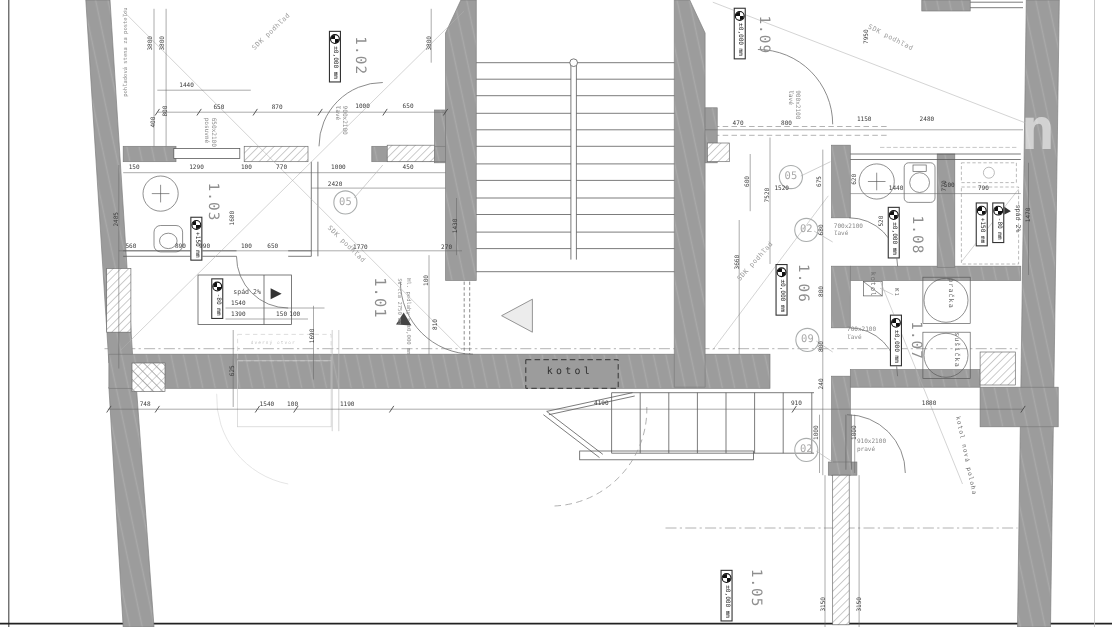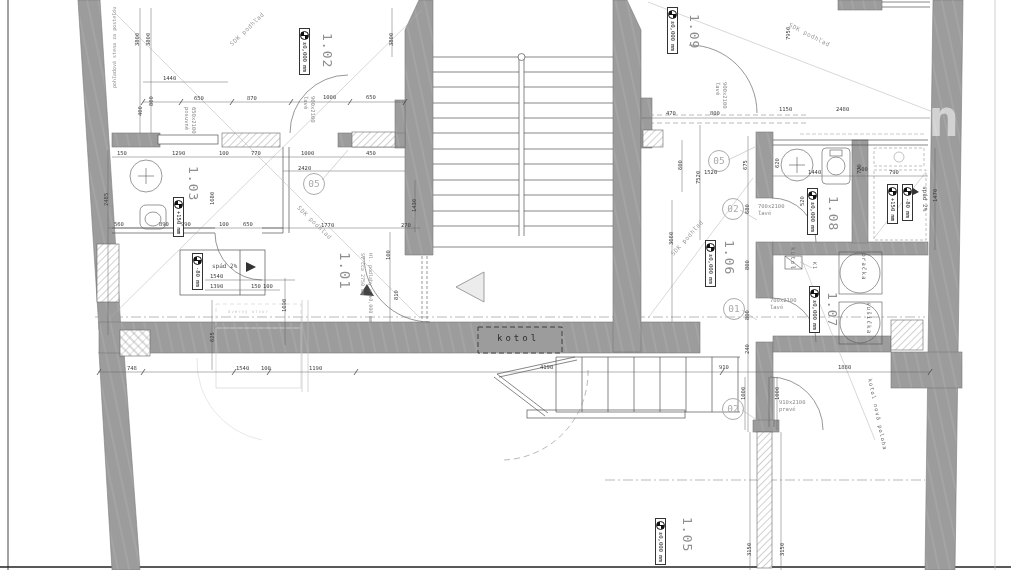--- a/index.html
+++ b/index.html
@@ -240,21 +240,21 @@
       <span>+150 mm</span>
     </div>
 <div class="lvl-box" style="left:913px;top:184px">
       <span class="lvl-icon"></span>
       <span>-80 mm</span>
     </div>
 
 <span class="pos-circle" style="left:303px;top:173px">05</span>
 <span class="pos-circle" style="left:708px;top:150px">05</span>
 <span class="pos-circle" style="left:722px;top:198px">02</span>
-<span class="pos-circle" style="left:723px;top:298px">01</span>
+<span class="pos-circle" style="left:723px;top:298px">09</span>
 <span class="pos-circle" style="left:722px;top:398px">02</span>
 
 <div class="txt door-label r90" style="left:316px;top:96px">
       <div>900x2100</div>
       <div>ľavé</div>
     </div>
 <div class="txt door-label r90" style="left:197px;top:107px">
       <div>650x2100</div>
       <div>posuvné</div>
     </div>

